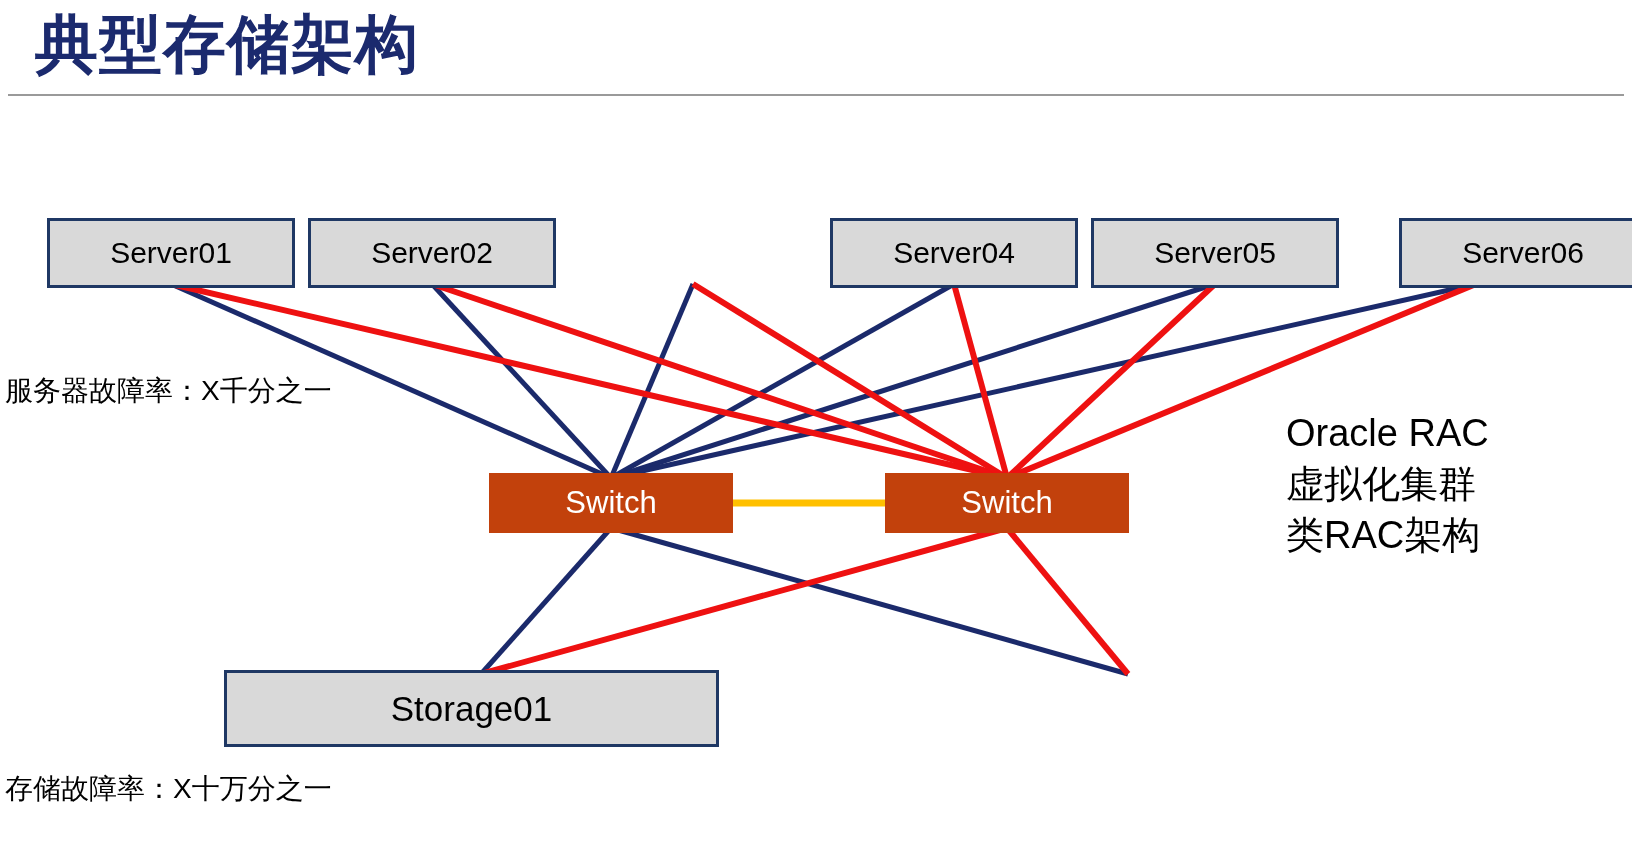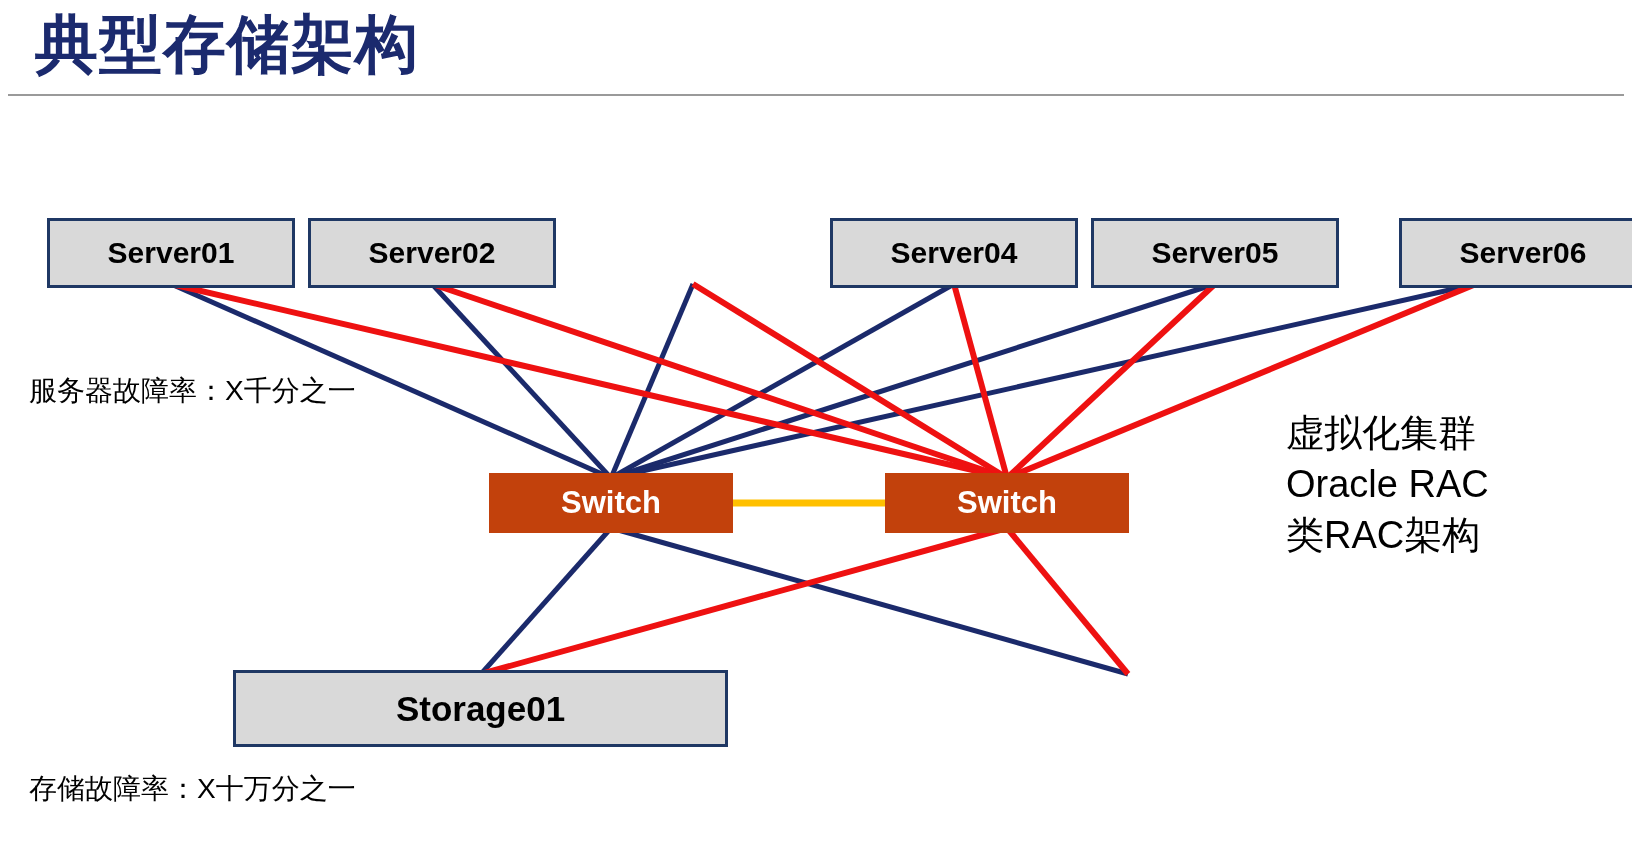--- a/index.html
+++ b/index.html
@@ -40,21 +40,20 @@
     top: 0;
     z-index: 1;
   }
   .node {
     position: absolute;
     box-sizing: border-box;
     display: flex;
     align-items: center;
     justify-content: center;
     z-index: 2;
-    font-weight: bold;
   }
   .server {
     width: 248px;
     height: 70px;
     top: 218px;
     background: #d9d9d9;
     border: 3px solid #1f3864;
     font-size: 30px;
     color: #000000;
   }
@@ -74,21 +73,20 @@
     font-size: 35px;
     color: #000000;
   }
   .rate-label {
     position: absolute;
     left: 5px;
     font-size: 28px;
     color: #000000;
     white-space: nowrap;
     z-index: 3;
-    margin-left: 24px;
   }
   .cluster-note {
     position: absolute;
     left: 1286px;
     top: 408px;
     font-size: 38px;
     line-height: 51px;
     color: #000000;
     z-index: 3;
     white-space: nowrap;
@@ -145,26 +143,26 @@
     <span>Server06</span>
   </div>
 
   <div class="node switch" style="left:489px">
     <span>Switch</span>
   </div>
   <div class="node switch" style="left:885px">
     <span>Switch</span>
   </div>
 
-  <div class="node storage" style="left:233px; width:495px">
+  <div class="node storage" style="left:224px; width:495px">
     <span>Storage01</span>
   </div>
 
   <div class="rate-label" style="top:372px">服务器故障率：X千分之一</div>
   <div class="rate-label" style="top:770px">存储故障率：X十万分之一</div>
 
   <div class="cluster-note">
+    <div>Oracle RAC</div>
     <div>虚拟化集群</div>
-    <div>Oracle RAC</div>
     <div>类RAC架构</div>
   </div>
 
 </div>
 
 </body></html>

